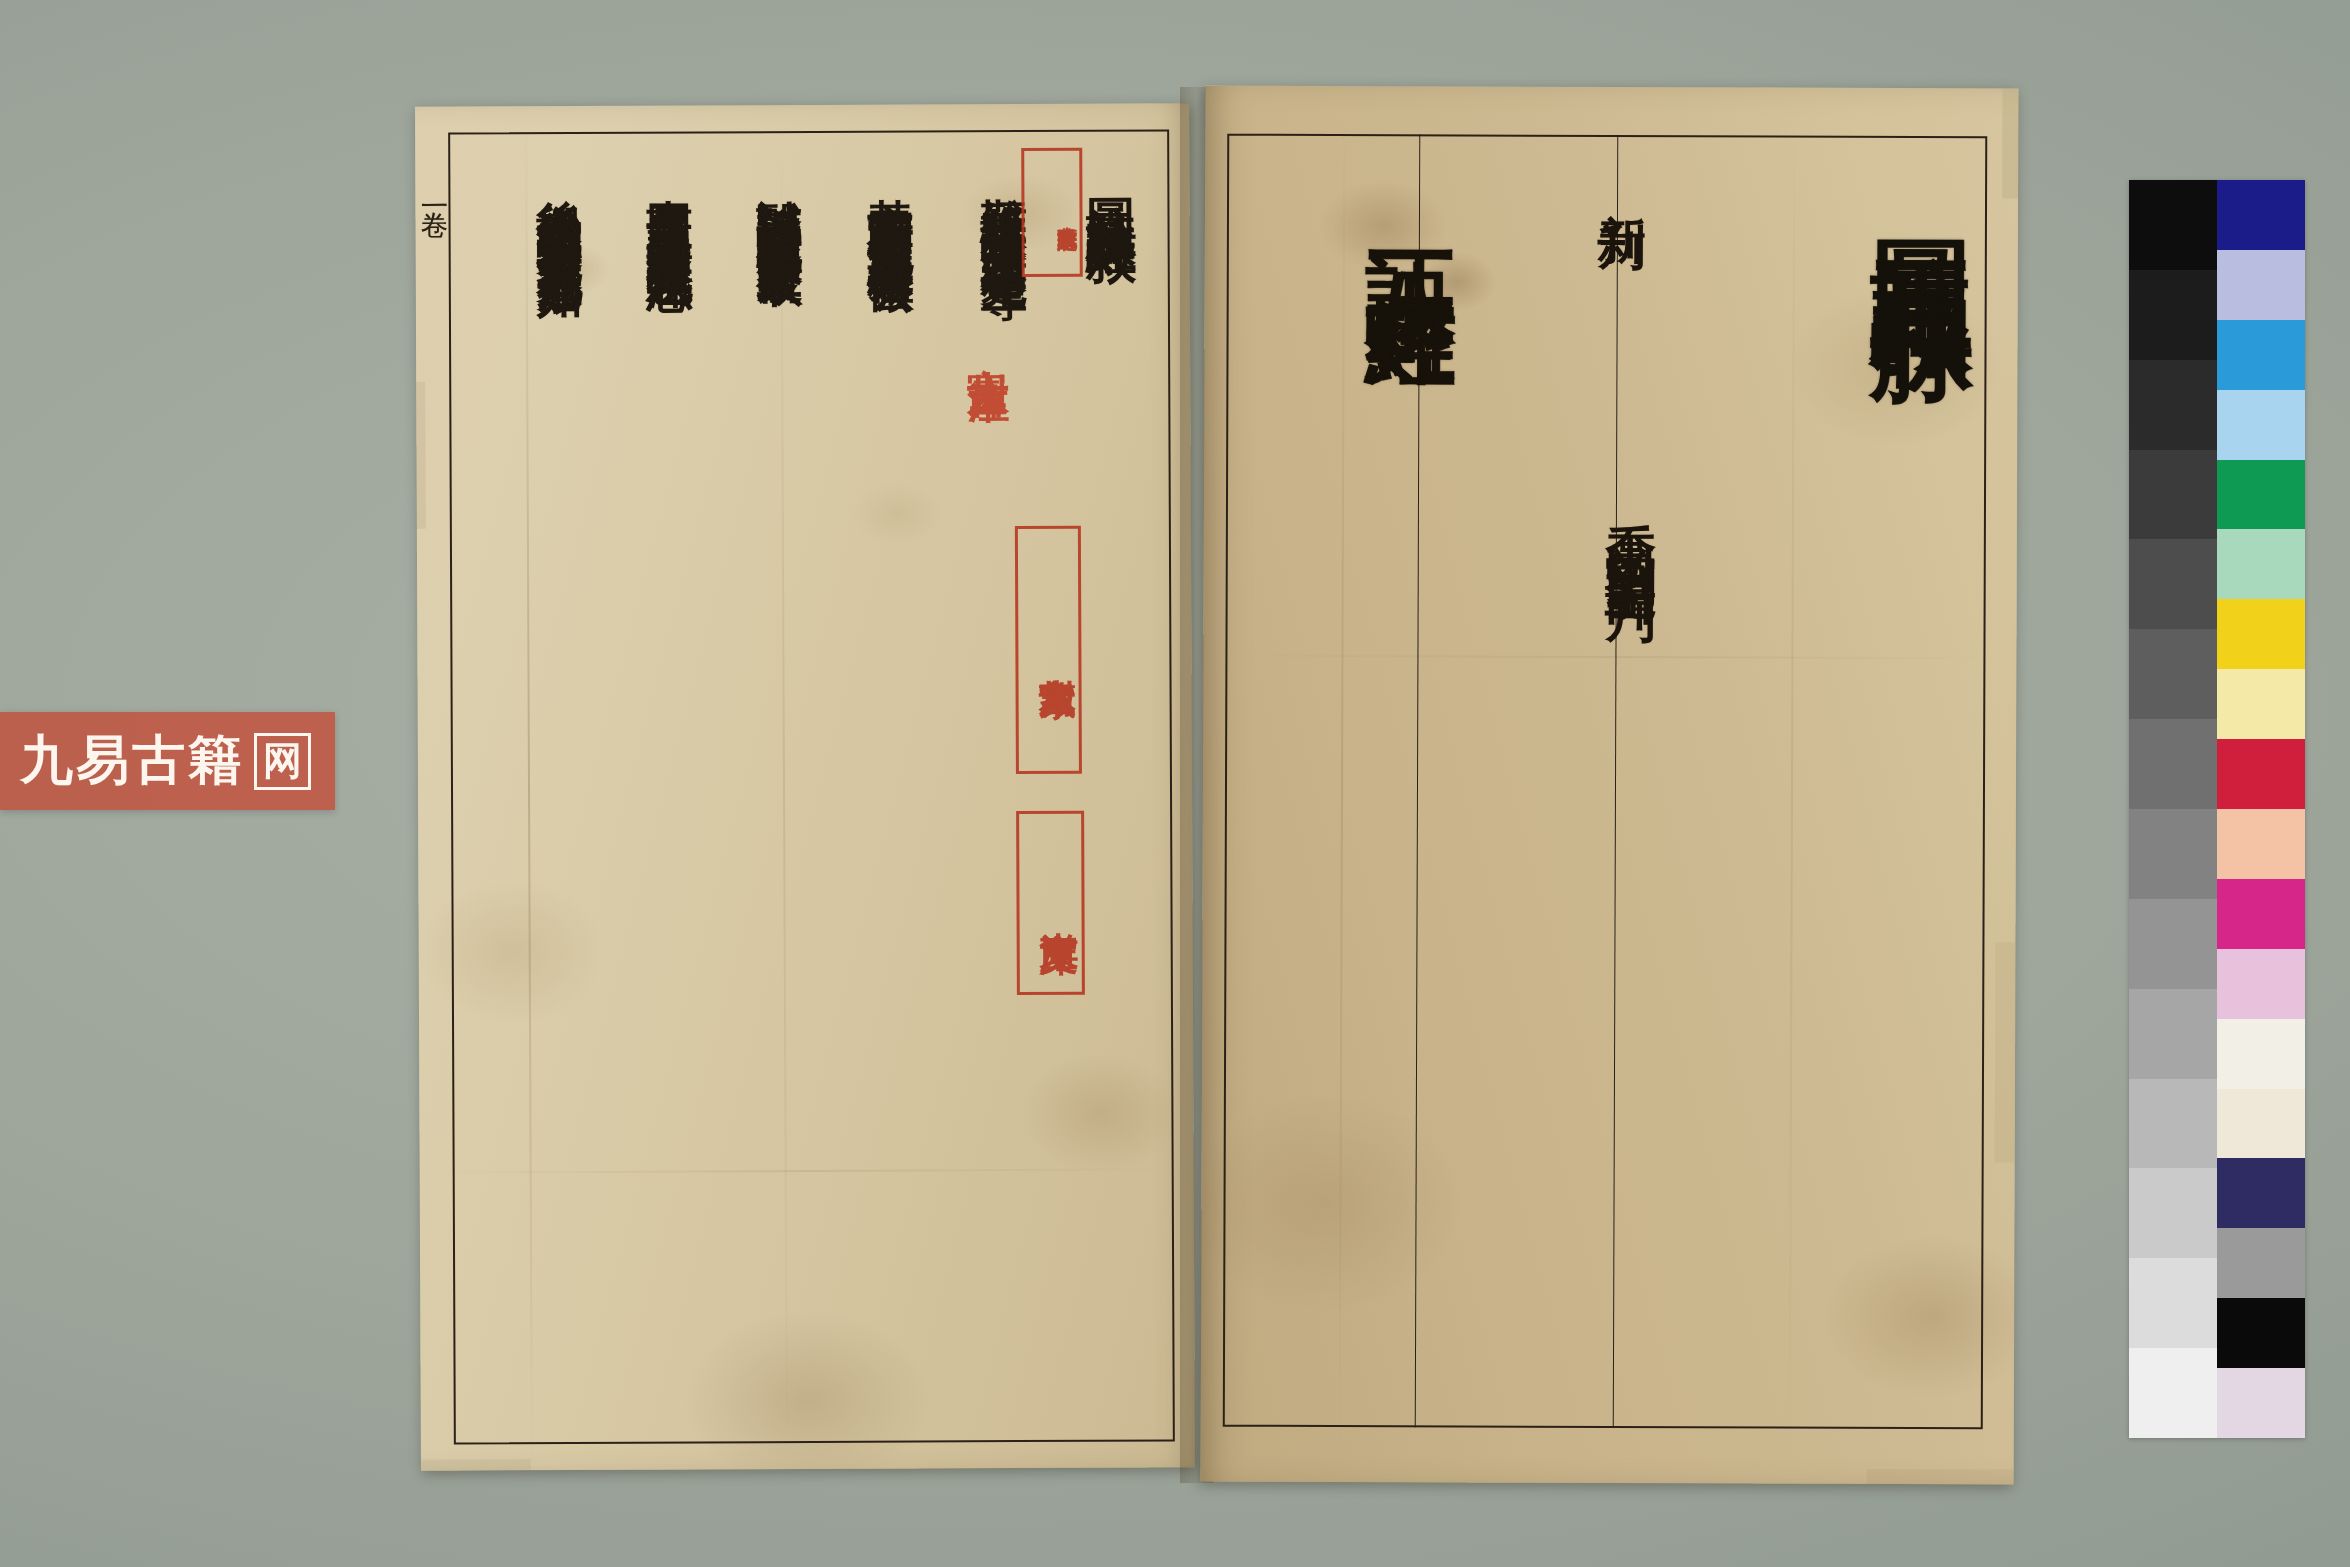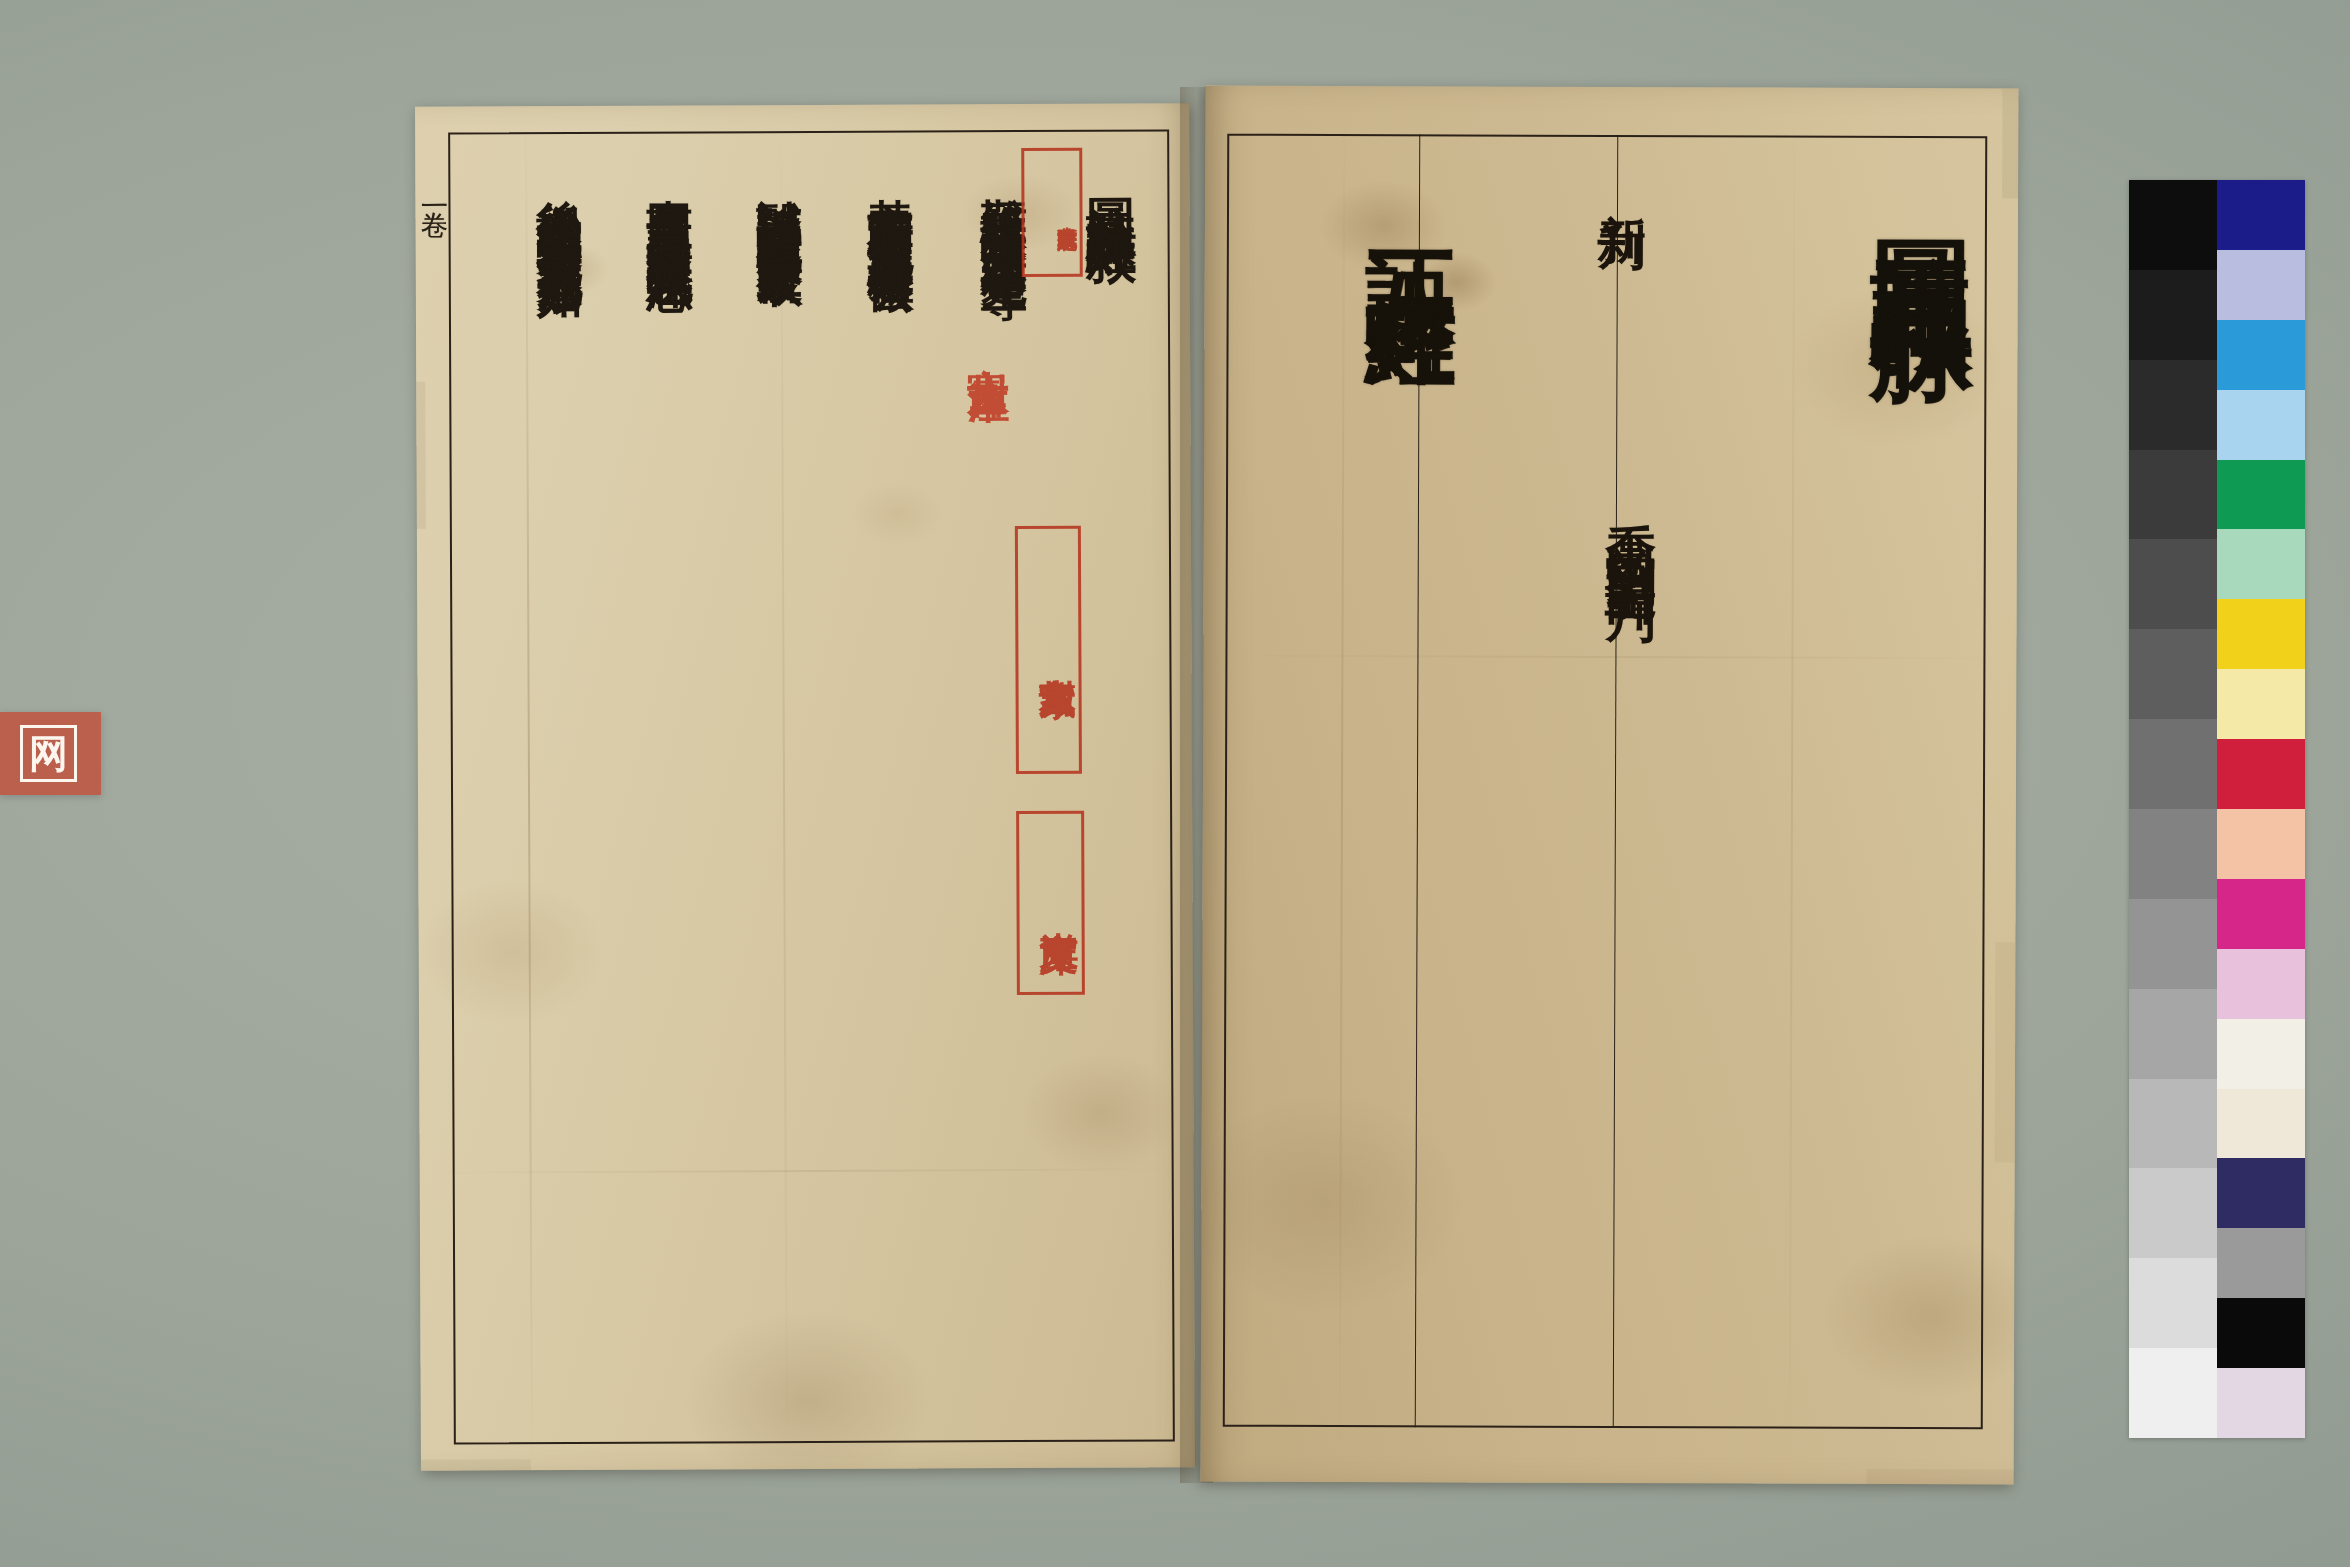--- a/index.html
+++ b/index.html
@@ -377,15 +377,16 @@
       <div class="swatch" style="background: rgb(242, 239, 230);"></div>
       <div class="swatch" style="background: rgb(239, 232, 216);"></div>
       <div class="swatch" style="background: rgb(47, 44, 99);"></div>
       <div class="swatch" style="background: rgb(154, 154, 154);"></div>
       <div class="swatch" style="background: rgb(10, 10, 10);"></div>
       <div class="swatch" style="background: rgb(226, 215, 226);"></div>
     </div>
 </div>
 
 <div class="watermark">
+  <span class="wm-char">九易古籍</span>
   <span class="wm-box">网</span>
 </div>
 
 
 </body></html>

